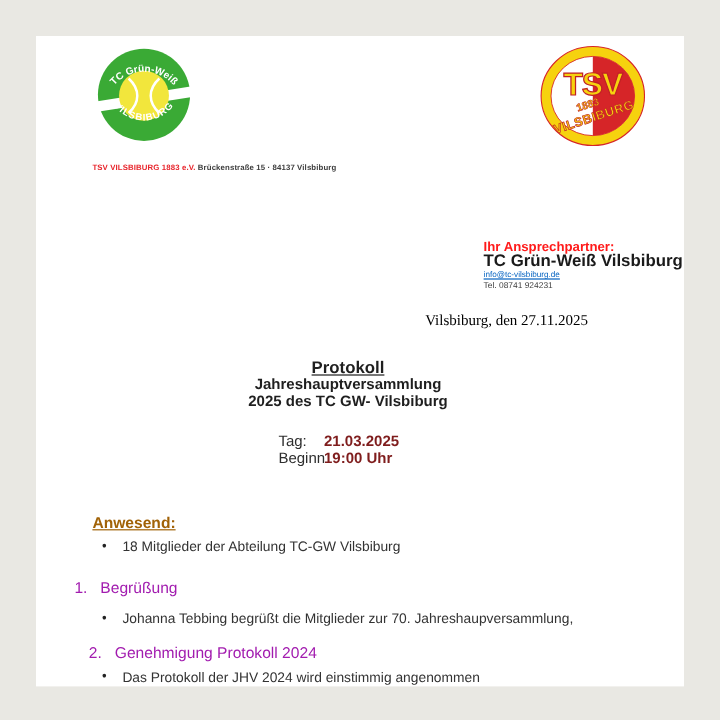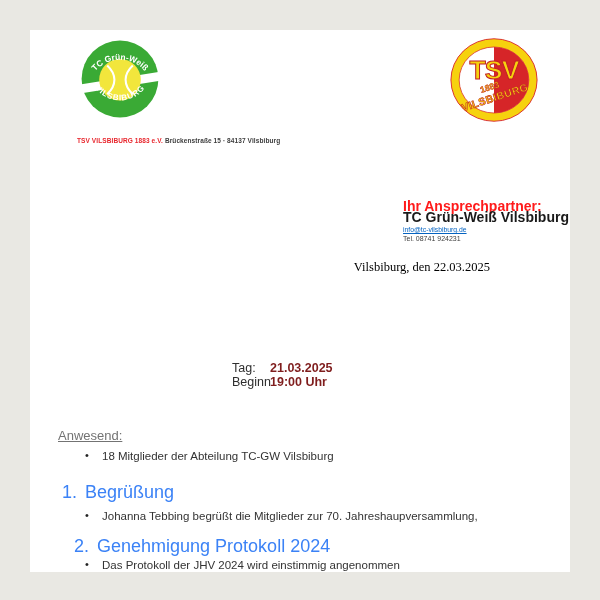--- a/index.html
+++ b/index.html
@@ -16,42 +16,42 @@
   }
   
   .logo-tc{position:absolute;left:50px;top:9px;width:80px;height:80px;}
   .logo-tsv{position:absolute;left:418px;top:6px;width:92px;height:88px;}
   
   .sender{position:absolute;left:47px;top:107px;font-size:6.5px;font-weight:bold;white-space:nowrap;letter-spacing:.1px;}
   .sender .red{color:#e8262d;}
   .sender .blk{color:#3d3d3d;}
   
   .contact{position:absolute;left:373px;top:171px;line-height:10.5px;white-space:nowrap;}
-  .contact .c-head{color:#ff1a1a;font-weight:bold;font-size:14px;}
+  .contact .c-head{color:#ff1a1a;font-weight:bold;font-size:11px;}
   .contact .c-name{color:#1a1a1a;font-weight:bold;font-size:14px;}
   .contact .c-mail{color:#0563c1;text-decoration:underline;font-size:6.8px;line-height:9px;display:inline-block;}
   .contact .c-tel{color:#3d3d3d;font-size:7px;line-height:9px;}
   
   .dateline{position:absolute;left:260px;top:230px;width:200px;text-align:right;
     font-family:"Liberation Serif",serif;font-size:12.5px;color:#000;}
   
   .title-block{position:absolute;left:60px;top:268px;width:400px;text-align:center;color:#1f1f1f;}
   .title-main{font-size:14px;font-weight:bold;text-decoration:underline;line-height:16px;}
   .title-sub{font-size:12.5px;font-weight:bold;line-height:13.5px;}
   
   .meeting{position:absolute;left:202px;top:331px;font-size:12.5px;line-height:14px;color:#2e2e2e;}
   .meeting .row{display:flex;}
   .meeting .lbl{width:38px;flex:0 0 38px;}
   .meeting .val.bold{font-weight:bold;color:#7f1d1d;}
   
-  .attendance-heading{position:absolute;left:28px;top:398px;font-size:13px;text-decoration:underline;color:#737373;}
+  .attendance-heading{position:absolute;left:47px;top:398px;font-size:13px;text-decoration:underline;color:#a16207;font-weight:bold;}
   .b-item{position:absolute;font-size:11.5px;color:#333;white-space:nowrap;}
   .b-item .dot{position:absolute;left:-17px;top:-1px;font-size:11px;color:#222;}
   
-  .agenda-item{position:absolute;left:32px;font-size:18px;color:#3b82f6;white-space:nowrap;}
+  .agenda-item{position:absolute;left:32px;font-size:13px;color:#a21caf;white-space:nowrap;}
   .agenda-item .num{display:inline-block;width:18px;}
 </style>
 </head>
 <body>
 
 <div class="page">
 
   <svg class="logo-tc" viewBox="0 0 100 100">
     <circle cx="50" cy="50" r="48" fill="#3aaa35"></circle>
     <g transform="rotate(-9 50 50)">
@@ -88,22 +88,27 @@
     <span class="blk">Brückenstraße 15 · 84137 Vilsbiburg</span>
   </div>
 
   <div class="contact">
     <div class="c-head">Ihr Ansprechpartner:</div>
     <div class="c-name">TC Grün-Weiß Vilsbiburg</div>
     <div><a class="c-mail" href="#">info@tc-vilsbiburg.de</a></div>
     <div class="c-tel">Tel. 08741 924231</div>
   </div>
 
-  <div class="dateline">Vilsbiburg, den 22.03.2025</div>
+  <div class="dateline">Vilsbiburg, den 27.11.2025</div>
 
+  <div class="title-block">
+    <div class="title-main">Protokoll</div>
+    <div class="title-sub">Jahreshauptversammlung</div>
+    <div class="title-sub">2025 des TC GW- Vilsbiburg</div>
+  </div>
 
   <div class="meeting">
     <div class="row">
       <span class="lbl">Tag:</span>
       <span class="val bold">21.03.2025</span>
     </div>
     <div class="row">
       <span class="lbl">Beginn</span>
       <span class="val bold">19:00 Uhr</span>
     </div>

